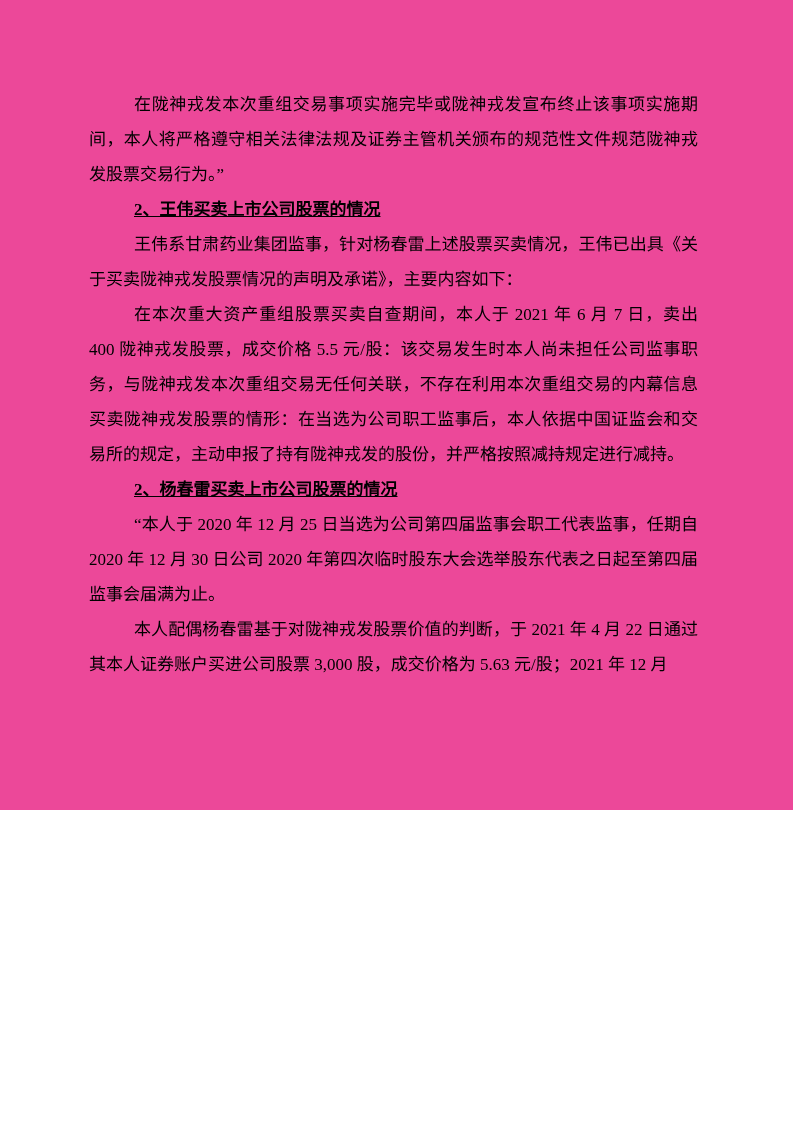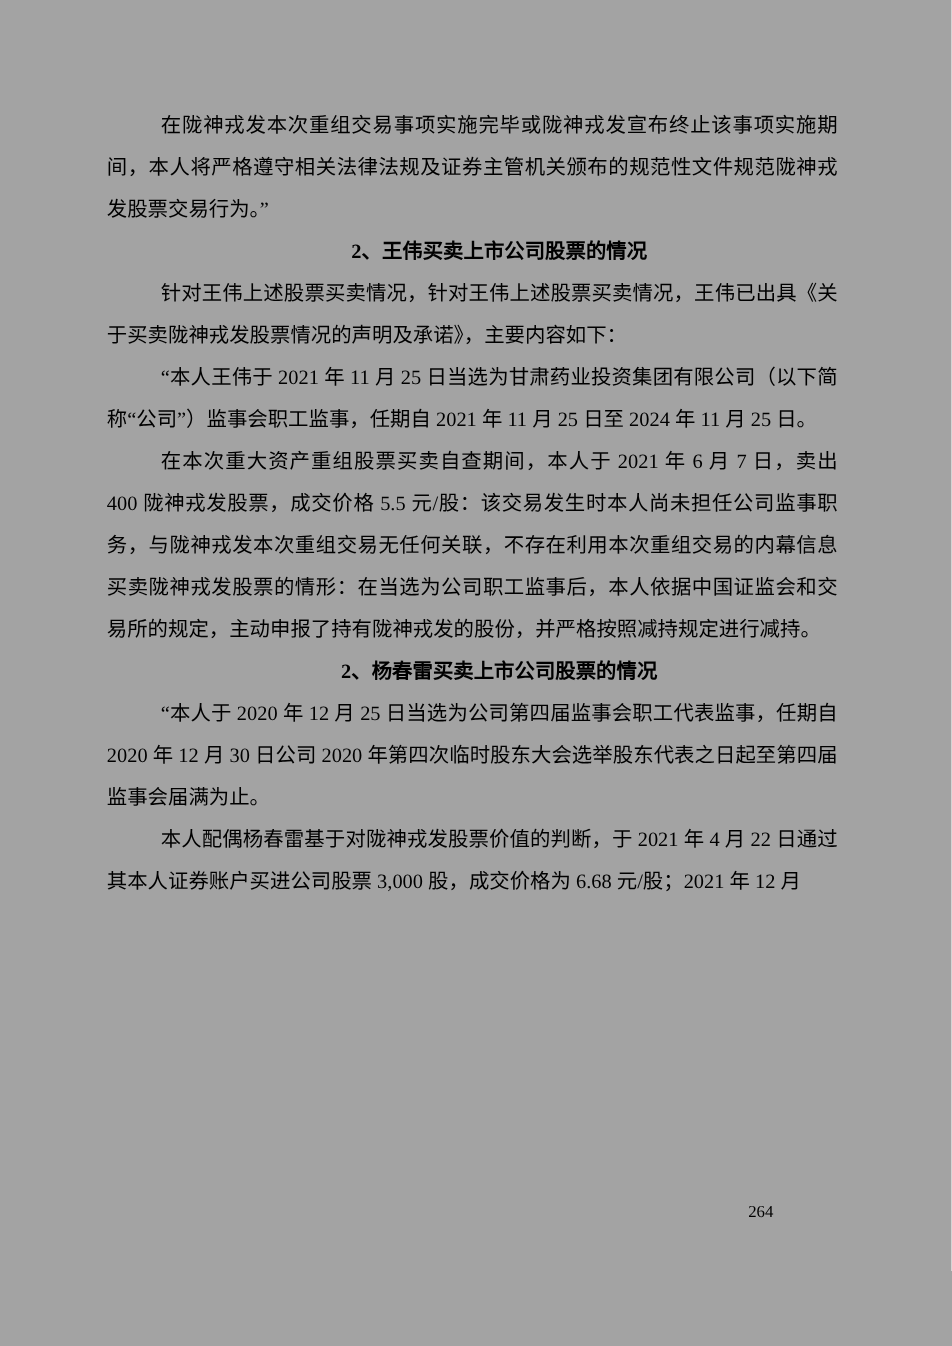--- a/index.html
+++ b/index.html
@@ -3,22 +3,22 @@
 <meta charset="utf-8">
 <style>
   html, body {
     margin: 0;
     padding: 0;
     background: #ffffff;
   }
   .page {
     position: relative;
     width: 793px;
-    height: 1122px;
-    background: #a3a3a3;
+    height: 810px;
+    background: #ec4899;
     color: #000000;
     font-family: "Liberation Serif", "DejaVu Serif", serif;
     overflow: hidden;
   }
   .doc-body {
     position: absolute;
     left: 89px;
     top: 87px;
     width: 609px;
   }
@@ -27,41 +27,41 @@
     padding: 0;
     font-size: 17px;
     line-height: 35px;
     text-align: justify;
     text-justify: inter-ideograph;
     text-indent: 45px;
     font-weight: normal;
   }
   .para.heading {
     font-weight: bold;
-    text-align: center;
+    text-align: left;
+    text-decoration: underline;
   }
   .page-number {
     position: absolute;
     left: 616px;
     top: 1002px;
     width: 36px;
     text-align: center;
     font-size: 14px;
     line-height: 18px;
     color: #000000;
   }
 </style>
 </head>
 <body>
 
 <div class="page">
   <div class="doc-body">
     <p class="para body">在陇神戎发本次重组交易事项实施完毕或陇神戎发宣布终止该事项实施期间，本人将严格遵守相关法律法规及证券主管机关颁布的规范性文件规范陇神戎发股票交易行为。”</p>
     <p class="para heading">2、王伟买卖上市公司股票的情况</p>
-    <p class="para body">针对王伟上述股票买卖情况，针对王伟上述股票买卖情况，王伟已出具《关于买卖陇神戎发股票情况的声明及承诺》，主要内容如下：</p>
-    <p class="para body">“本人王伟于 2021 年 11 月 25 日当选为甘肃药业投资集团有限公司（以下简称“公司”）监事会职工监事，任期自 2021 年 11 月 25 日至 2024 年 11 月 25 日。</p>
+    <p class="para body">王伟系甘肃药业集团监事，针对杨春雷上述股票买卖情况，王伟已出具《关于买卖陇神戎发股票情况的声明及承诺》，主要内容如下：</p>
     <p class="para body">在本次重大资产重组股票买卖自查期间，本人于 2021 年 6 月 7 日，卖出 400 陇神戎发股票，成交价格 5.5 元/股：该交易发生时本人尚未担任公司监事职务，与陇神戎发本次重组交易无任何关联，不存在利用本次重组交易的内幕信息买卖陇神戎发股票的情形：在当选为公司职工监事后，本人依据中国证监会和交易所的规定，主动申报了持有陇神戎发的股份，并严格按照减持规定进行减持。</p>
     <p class="para heading">2、杨春雷买卖上市公司股票的情况</p>
     <p class="para body">“本人于 2020 年 12 月 25 日当选为公司第四届监事会职工代表监事，任期自 2020 年 12 月 30 日公司 2020 年第四次临时股东大会选举股东代表之日起至第四届监事会届满为止。</p>
-    <p class="para body">本人配偶杨春雷基于对陇神戎发股票价值的判断，于 2021 年 4 月 22 日通过其本人证券账户买进公司股票 3,000 股，成交价格为 6.68 元/股；2021 年 12 月</p>
+    <p class="para body">本人配偶杨春雷基于对陇神戎发股票价值的判断，于 2021 年 4 月 22 日通过其本人证券账户买进公司股票 3,000 股，成交价格为 5.63 元/股；2021 年 12 月</p>
   </div>
   <div class="page-number">264</div>
 </div>
 
 </body></html>

